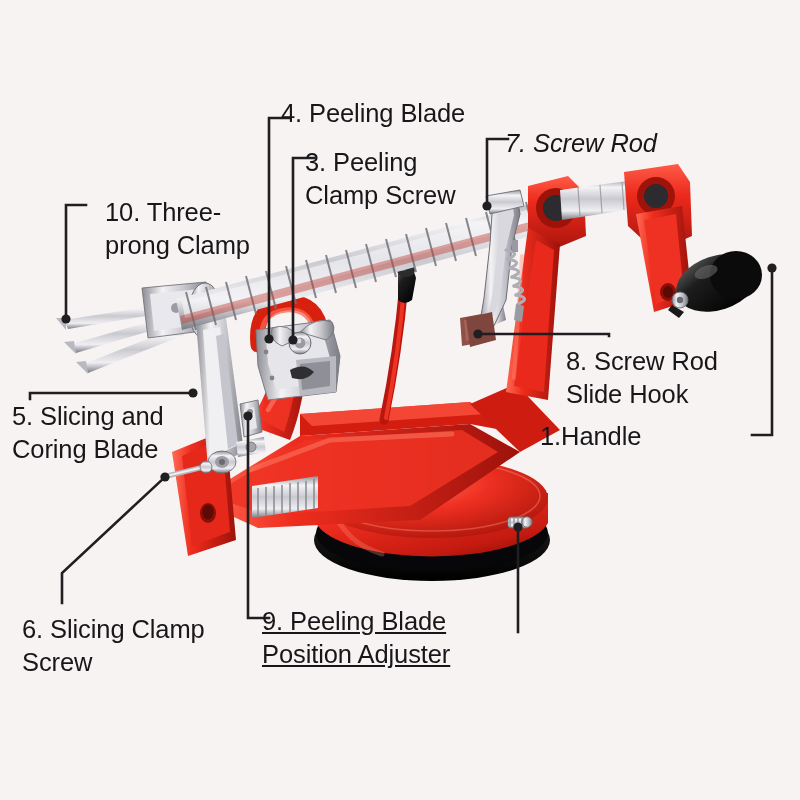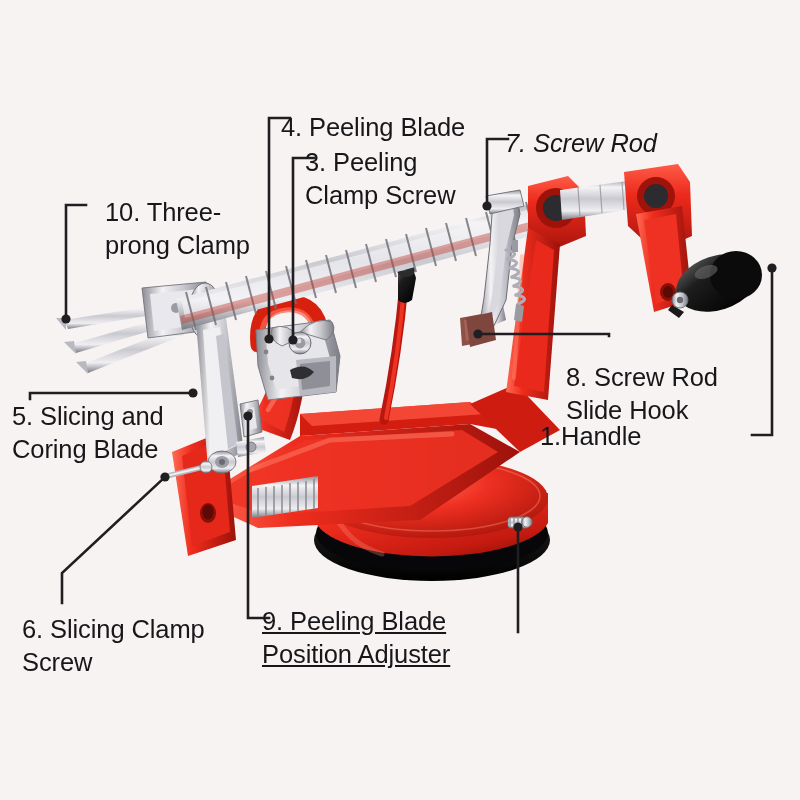--- a/index.html
+++ b/index.html
@@ -377,31 +377,31 @@
       <g>
         <path d="M518 632 L518 527"></path>
         <circle cx="518" cy="527" r="4.6" fill="#1f1f22" stroke="none"></circle>
       </g>
     </g>
   </svg>
 
   <div class="callout" style="left:73px;  top:196px;margin-left:32px;">10. Three-
 prong Clamp</div>
 
-  <div class="callout" style="left:281px; top:111px;">4. Peeling Blade</div>
+  <div class="callout" style="left:281px; top:97px;">4. Peeling Blade</div>
 
   <div class="callout" style="left:305px; top:146px;">3. Peeling
 Clamp Screw</div>
 
   <div class="callout" style="left:505px; top:127px;font-style:italic;">7. Screw Rod</div>
 
   <div class="callout" style="left:12px;  top:400px;">5. Slicing and
 Coring Blade</div>
 
-  <div class="callout" style="left:566px; top:345px;margin-top:16px;">8. Screw Rod
+  <div class="callout" style="left:566px; top:345px;">8. Screw Rod
 Slide Hook</div>
 
   <div class="callout right" style="left:540px; top:420px; width:200px;">1.Handle</div>
 
   <div class="callout" style="left:22px;  top:613px;">6. Slicing Clamp
 Screw</div>
 
   <div class="callout" style="left:262px; top:605px;text-decoration:underline;">9. Peeling Blade
 Position Adjuster</div>
 

